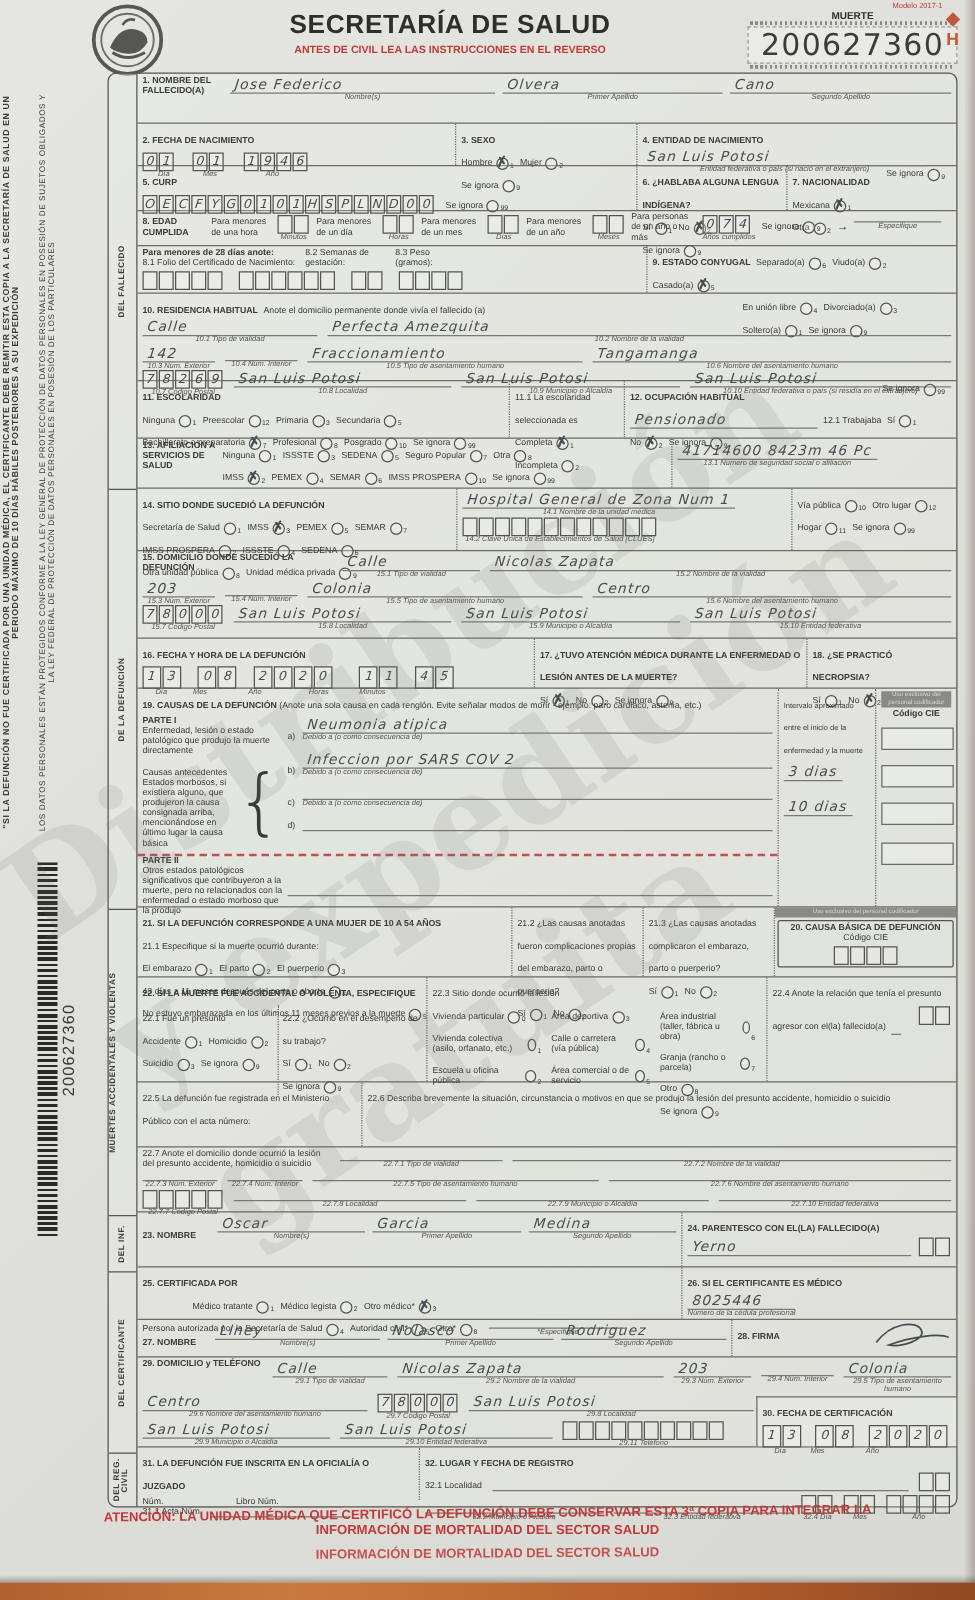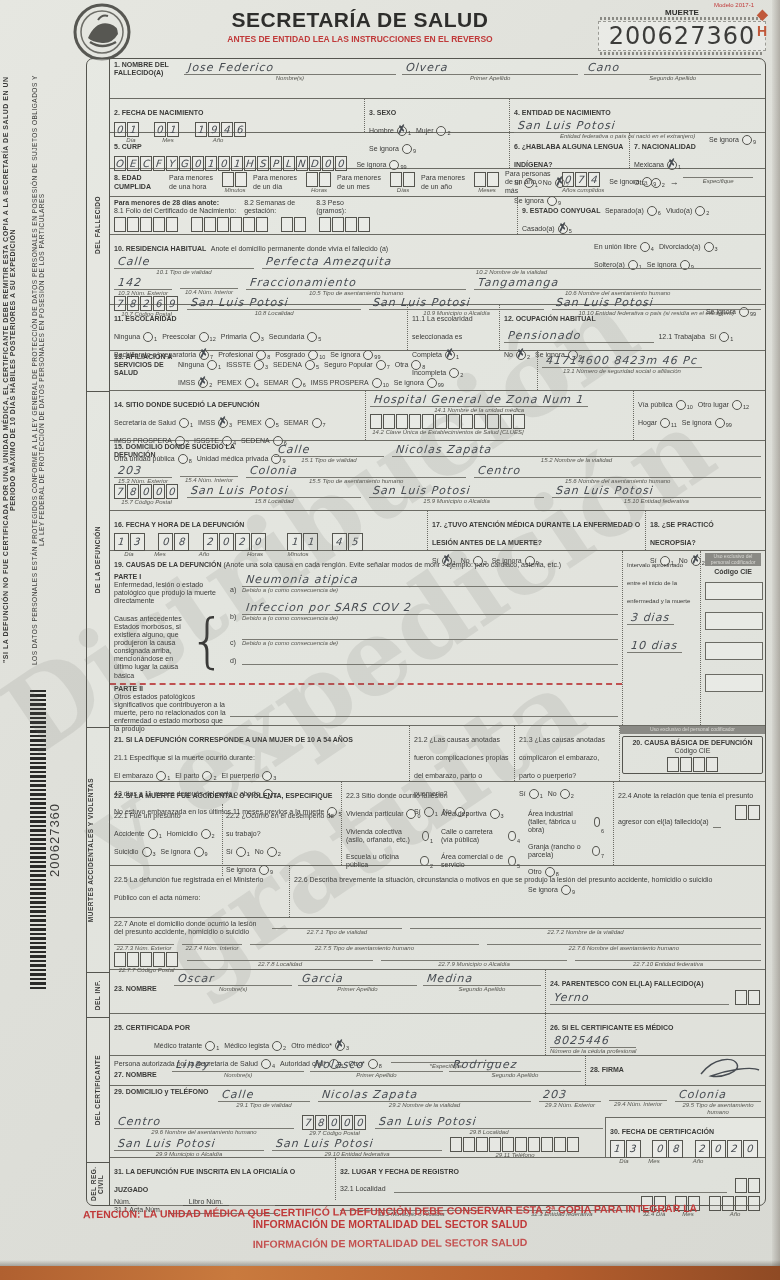--- a/index.html
+++ b/index.html
@@ -70,21 +70,21 @@
       <circle cx="34" cy="30" r="27" fill="none" stroke="#575752" stroke-width="3"></circle>
       <circle cx="34" cy="30" r="21" fill="none" stroke="#6e6e68" stroke-width="1.5"></circle>
       <path d="M20 36 q8 -18 22 -14 q8 2 8 10 q-6 10 -16 9 q-10 -1 -14 -5z" fill="#575752"></path>
       <path d="M22 40 q12 8 26 0" stroke="#575752" stroke-width="2.5" fill="none"></path>
       <path d="M30 18 q4 -6 10 -4" stroke="#575752" stroke-width="2" fill="none"></path>
     </svg>
   </div>
 
   <div class="abs" style="left:180px;top:8px;width:360px;text-align:center;">
     <div style="font-size:21px;font-weight:bold;letter-spacing:.5px;color:#2e2e2c;">SECRETARÍA DE SALUD</div>
-    <div style="font-size:8.5px;font-weight:bold;color:#c03a3a;margin-top:2px;">ANTES DE ENTIDAD LEA LAS INSTRUCCIONES EN EL REVERSO</div>
+    <div style="font-size:8.5px;font-weight:bold;color:#c03a3a;margin-top:2px;">ANTES DE CIVIL LEA LAS INSTRUCCIONES EN EL REVERSO</div>
   </div>
 
   <div class="abs" style="left:596px;top:2px;width:172px;">
     <div style="font-size:6px;color:#c03a3a;text-align:right;padding-right:14px;">Modelo 2017-1</div>
     <div style="font-size:8px;font-weight:bold;text-align:center;color:#2e2e2c;">MUERTE</div>
     <div style="height:3px;margin:0 4px;background:repeating-linear-gradient(90deg,#8a8a84 0 2px,transparent 2px 4px);"></div>
     <div style="border:1px dashed #9a9a94;margin:1px 2px;text-align:center;font-size:24px;color:#3c3c3a;font-family:'DejaVu Sans',sans-serif;letter-spacing:1px;background:rgba(255,255,255,.3);">200627360</div>
     <div style="height:3px;margin:1px 4px;background:repeating-linear-gradient(90deg,#8a8a84 0 2px,transparent 2px 4px);"></div>
   </div>
 

